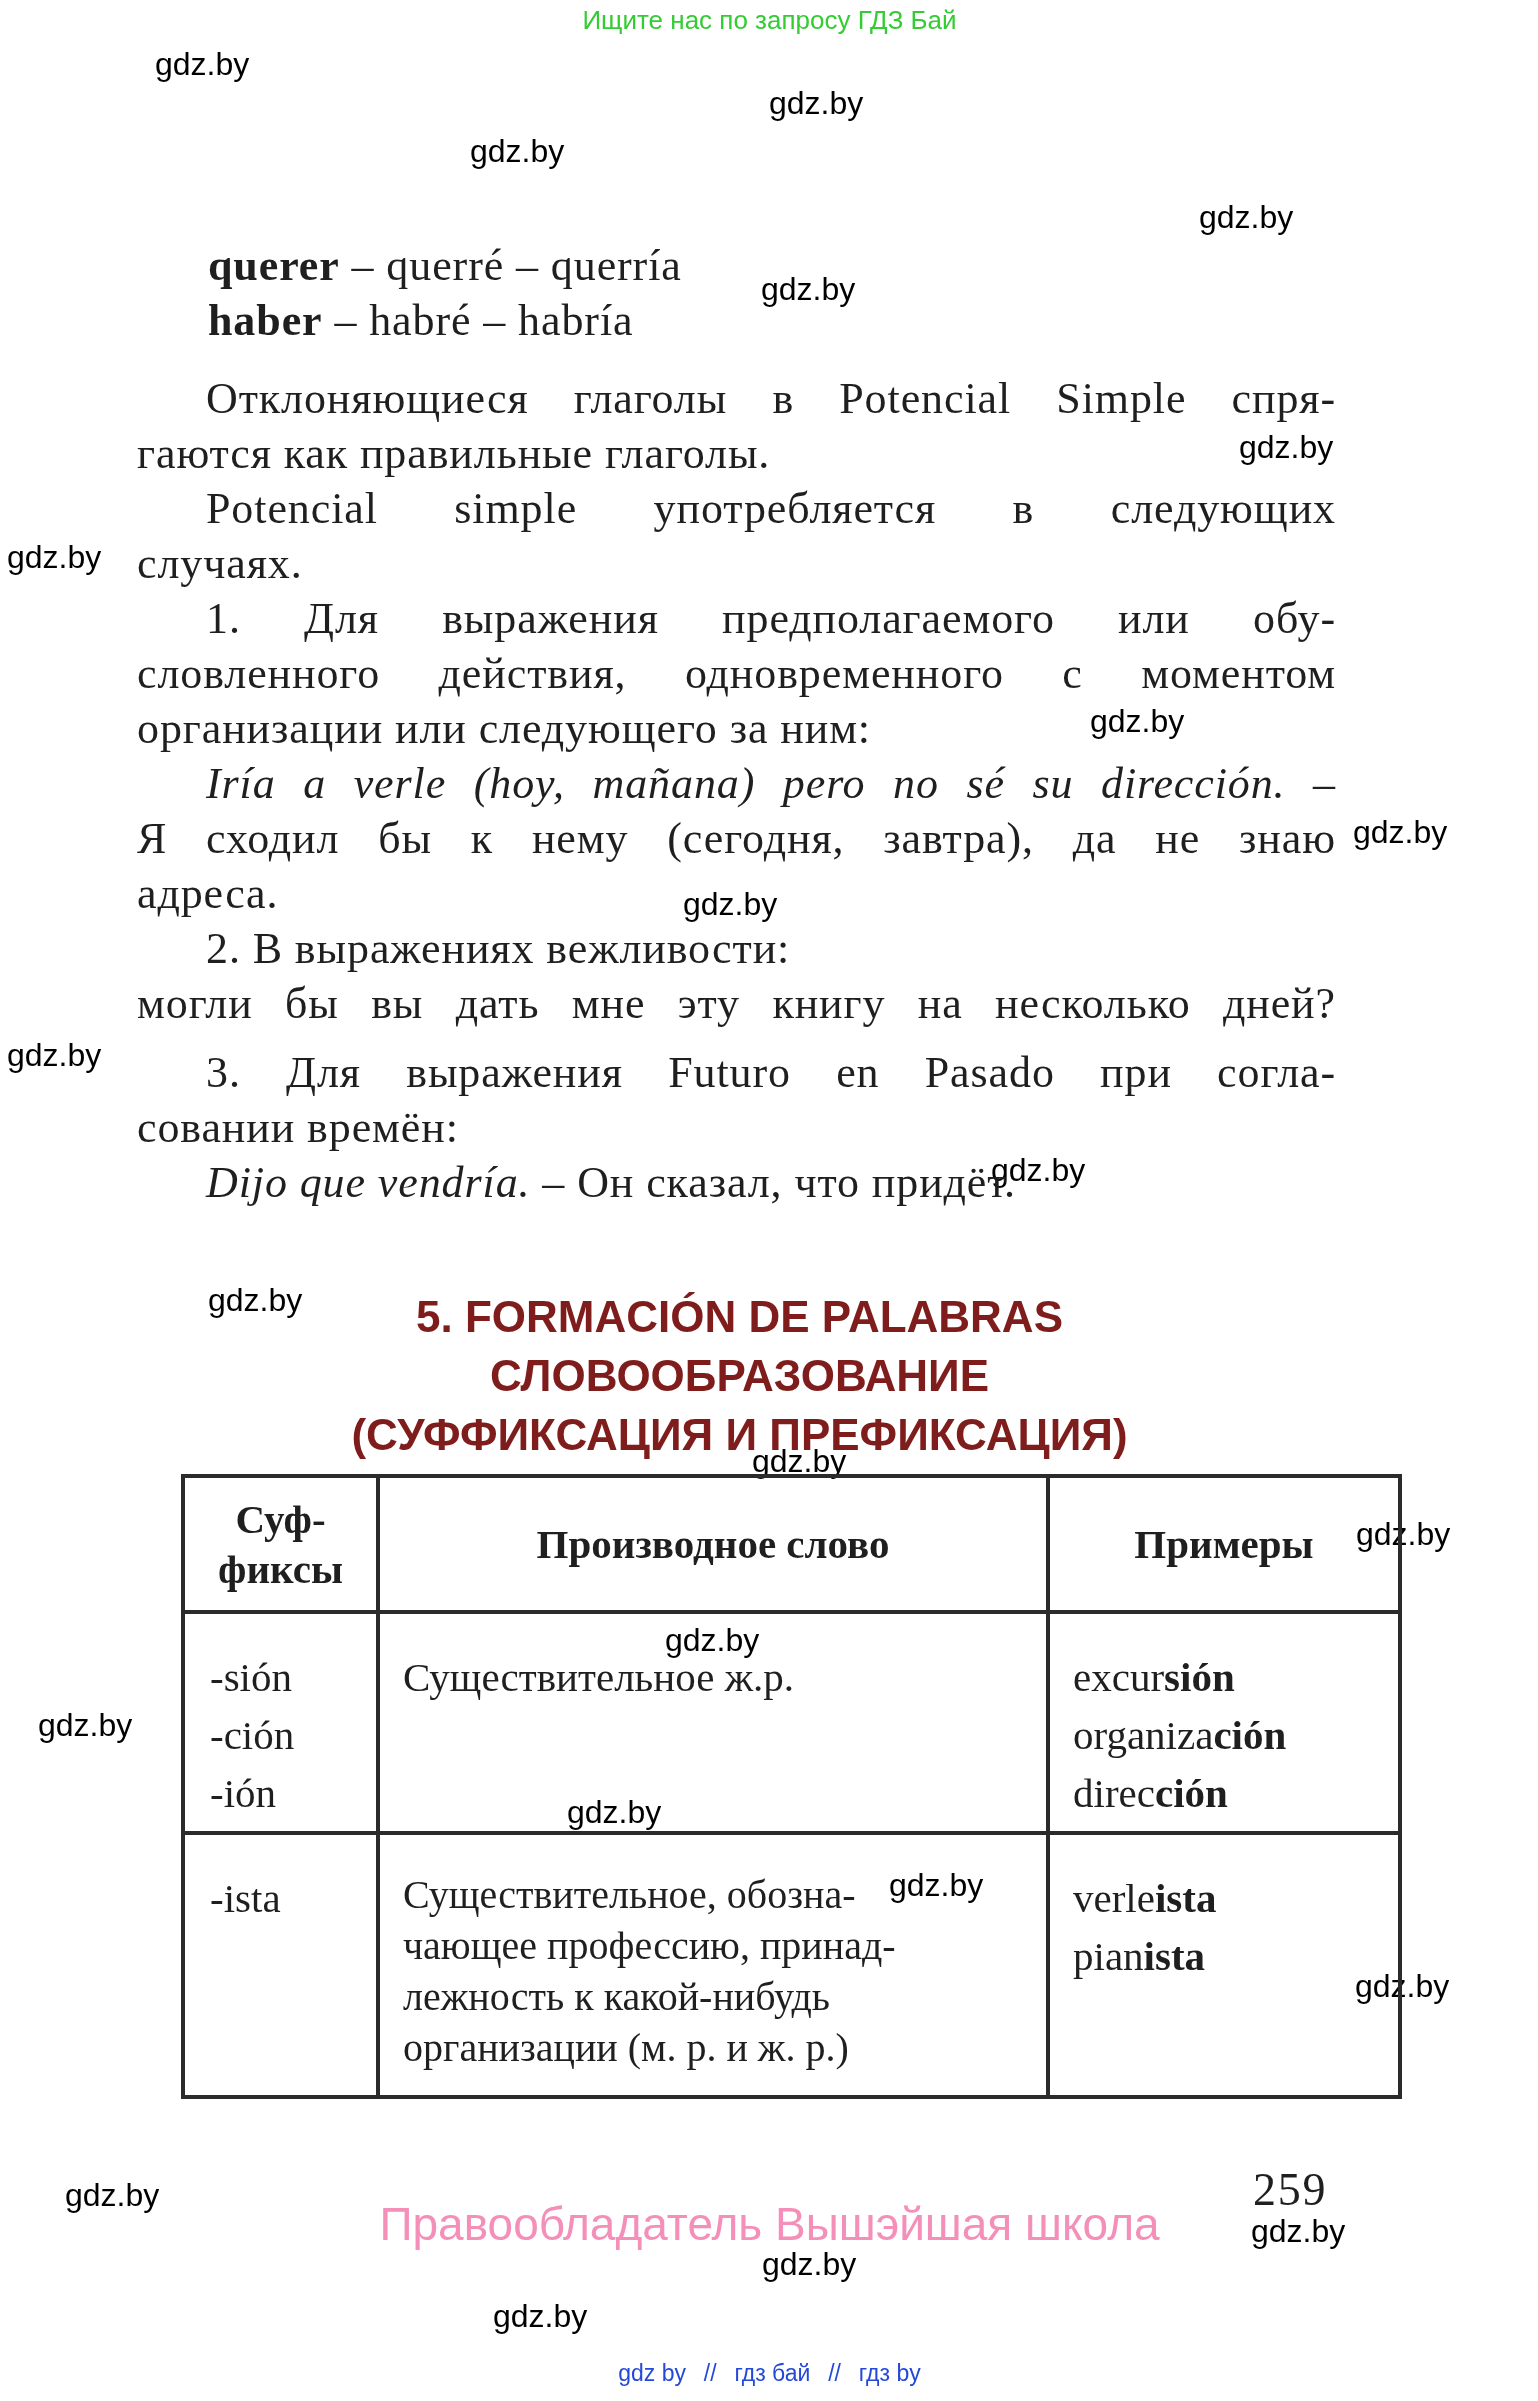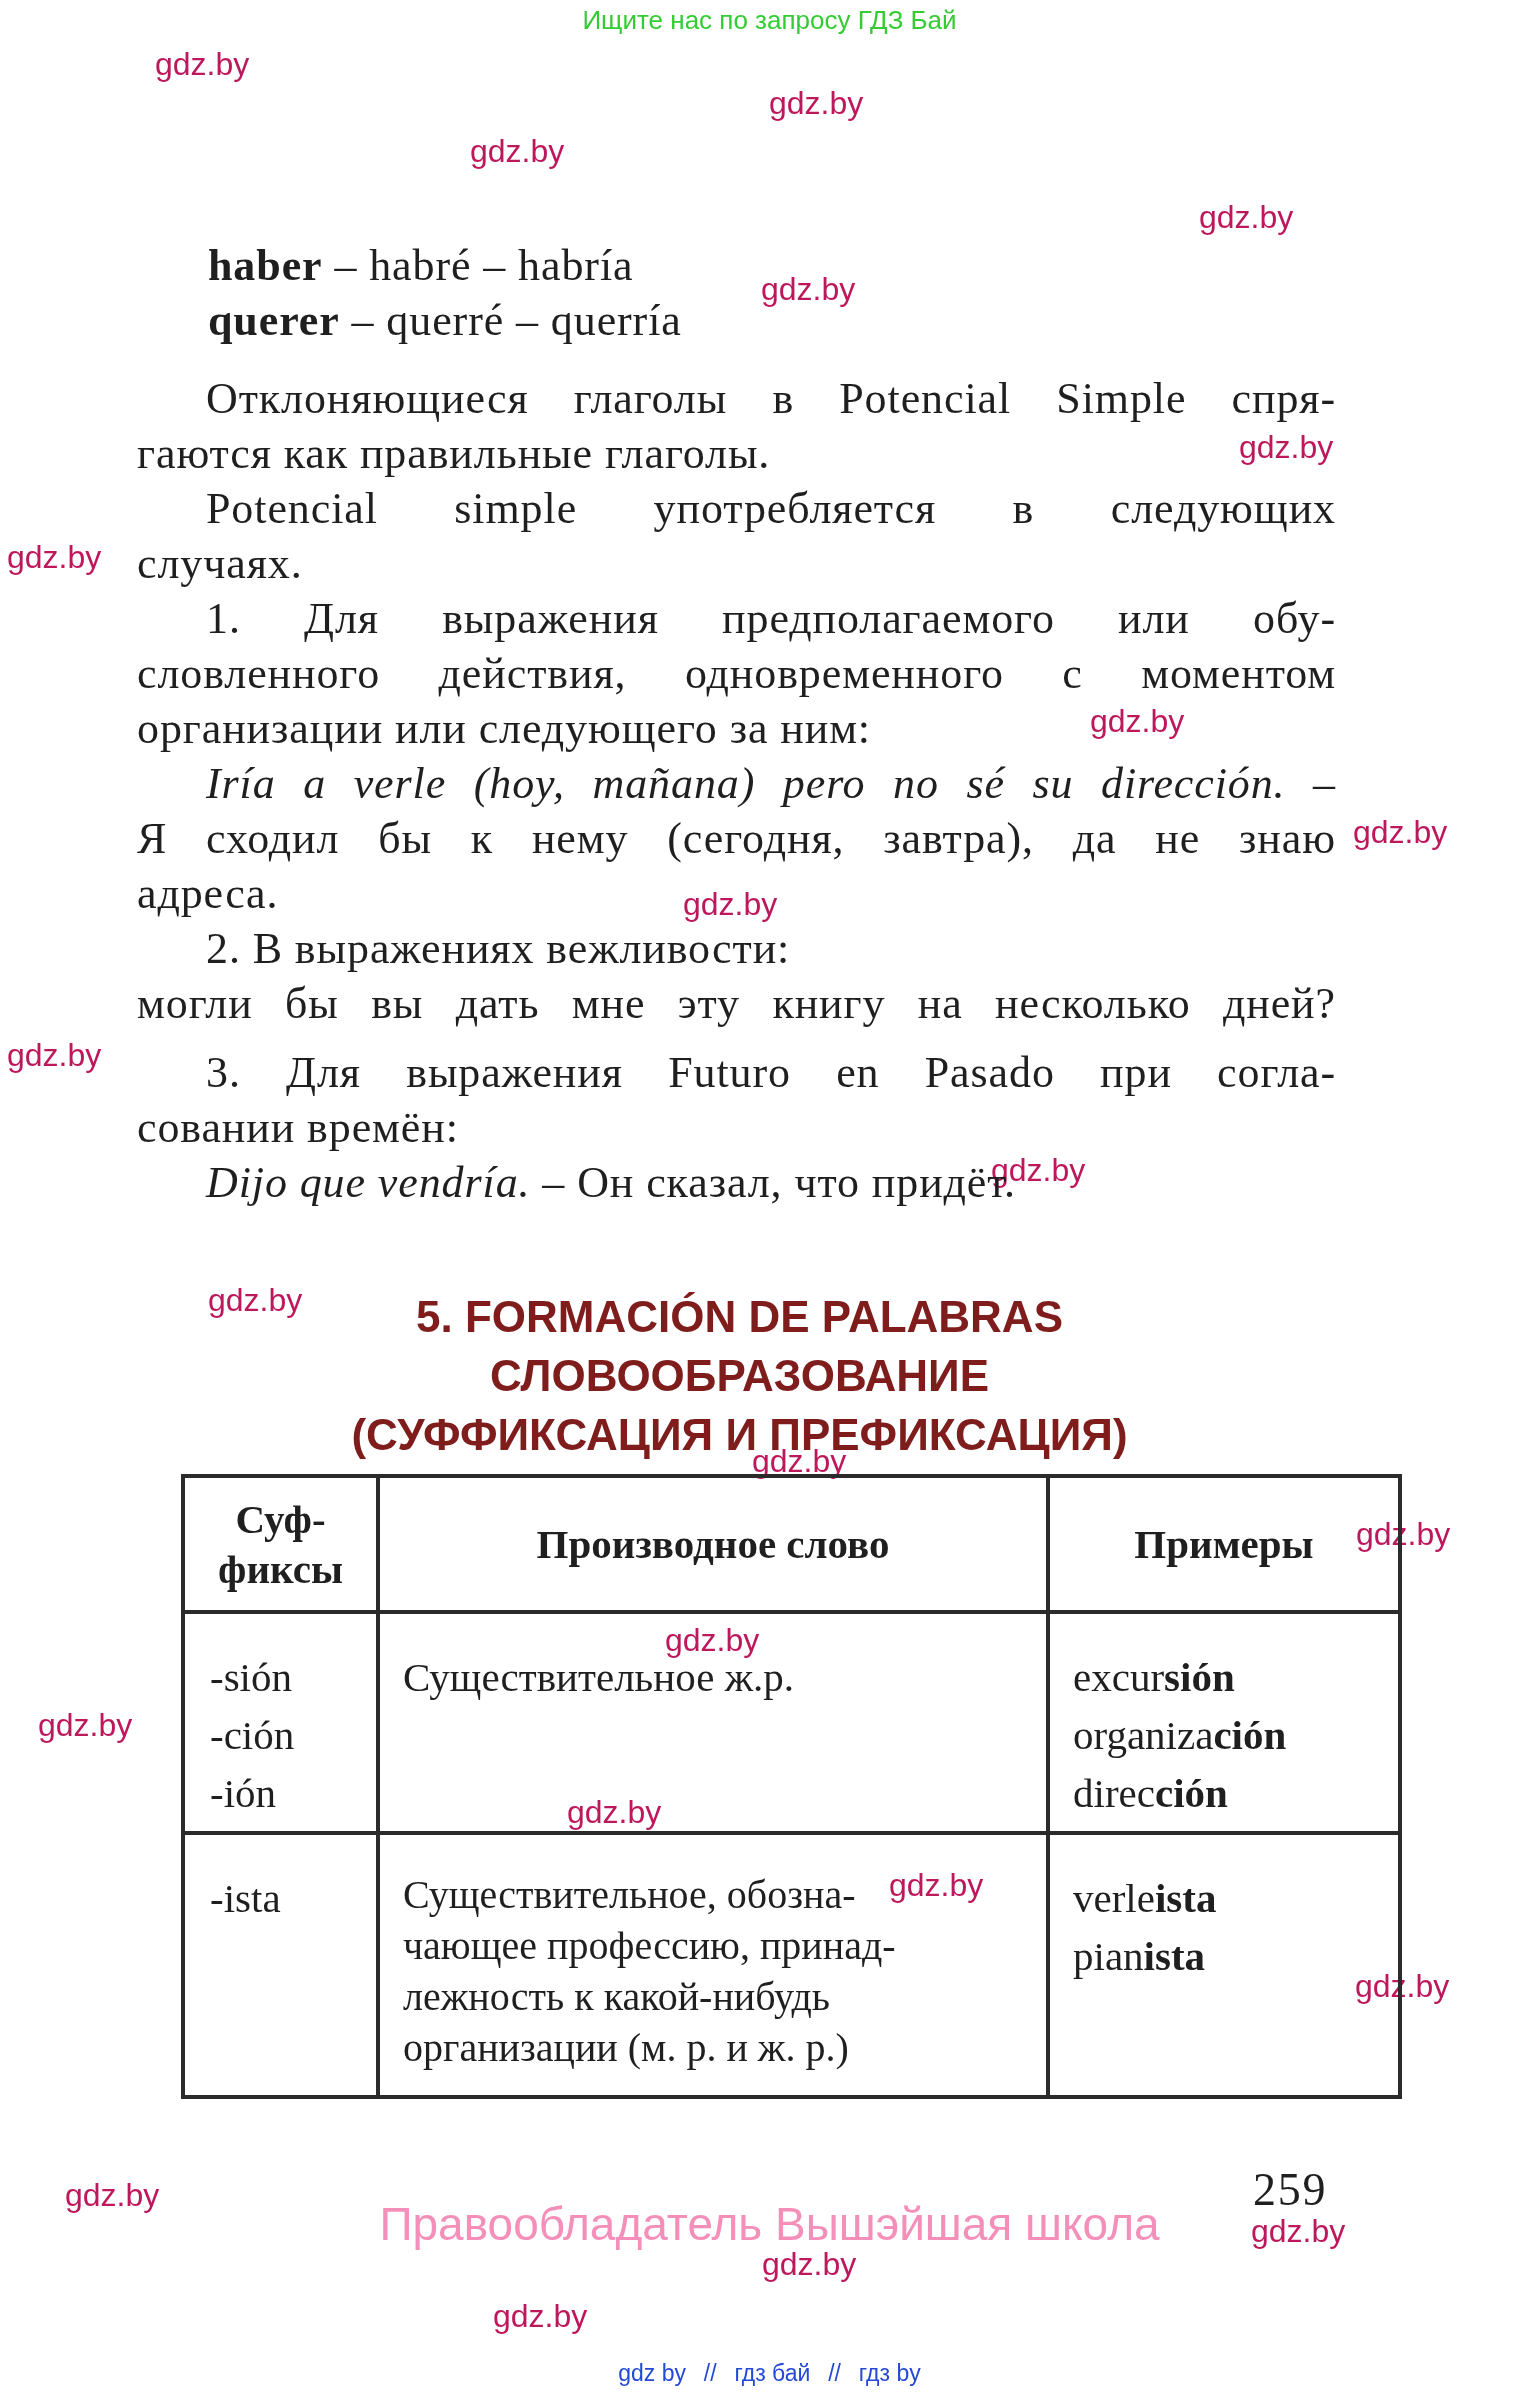--- a/index.html
+++ b/index.html
@@ -1,21 +1,21 @@
 <!DOCTYPE html>
 <html style="font-size:14px"><head>
 <meta charset="utf-8">
 <style>
   html,body{margin:0;padding:0;background:#ffffff;}
   .page{position:relative;width:1539px;height:2401px;background:#ffffff;overflow:hidden;
         font-family:"Liberation Serif",serif;color:#1f1f1f;border-radius:28px;}
 
   
   .wm{position:absolute;font-family:"Liberation Sans",sans-serif;font-size:32px;
-      color:#be185d;white-space:nowrap;letter-spacing:0px;}
+      color:#000000;white-space:nowrap;letter-spacing:0px;}
 
   
   .banner{position:absolute;top:5.3px;left:0;width:100%;text-align:center;
           font-family:"Liberation Sans",sans-serif;font-size:26px;color:#33cc33;}
 
   
   .verbs{position:absolute;left:208px;top:238px;font-size:44px;line-height:55px;letter-spacing:0.9px;}
   .verbs b{font-weight:700;}
 
   
@@ -83,24 +83,24 @@
   <div class="wm" style="left:567px;top:1794px">gdz.by</div>
   <div class="wm" style="left:889px;top:1867px">gdz.by</div>
   <div class="wm" style="left:1355px;top:1968px">gdz.by</div>
   <div class="wm" style="left:65px;top:2177px">gdz.by</div>
   <div class="wm" style="left:1251px;top:2213px">gdz.by</div>
   <div class="wm" style="left:762px;top:2246px">gdz.by</div>
   <div class="wm" style="left:493px;top:2298px">gdz.by</div>
 
   <div class="verbs">
     <div class="ln">
-      <b>haber</b><span> – habré – habría</span>
+      <b>querer</b><span> – querré – querría</span>
     </div>
     <div class="ln">
-      <b>querer</b><span> – querré – querría</span>
+      <b>haber</b><span> – habré – habría</span>
     </div>
   </div>
 
   <div class="bodytext">
     <div class="ln fill ind">Отклоняющиеся глаголы в Potencial Simple спря-</div>
     <div class="ln">гаются как правильные глаголы.</div>
     <div class="ln fill ind">Potencial simple употребляется в следующих</div>
     <div class="ln">случаях.</div>
     <div class="ln fill ind">1. Для выражения предполагаемого или обу-</div>
     <div class="ln fill">словленного действия, одновременного с моментом</div>

